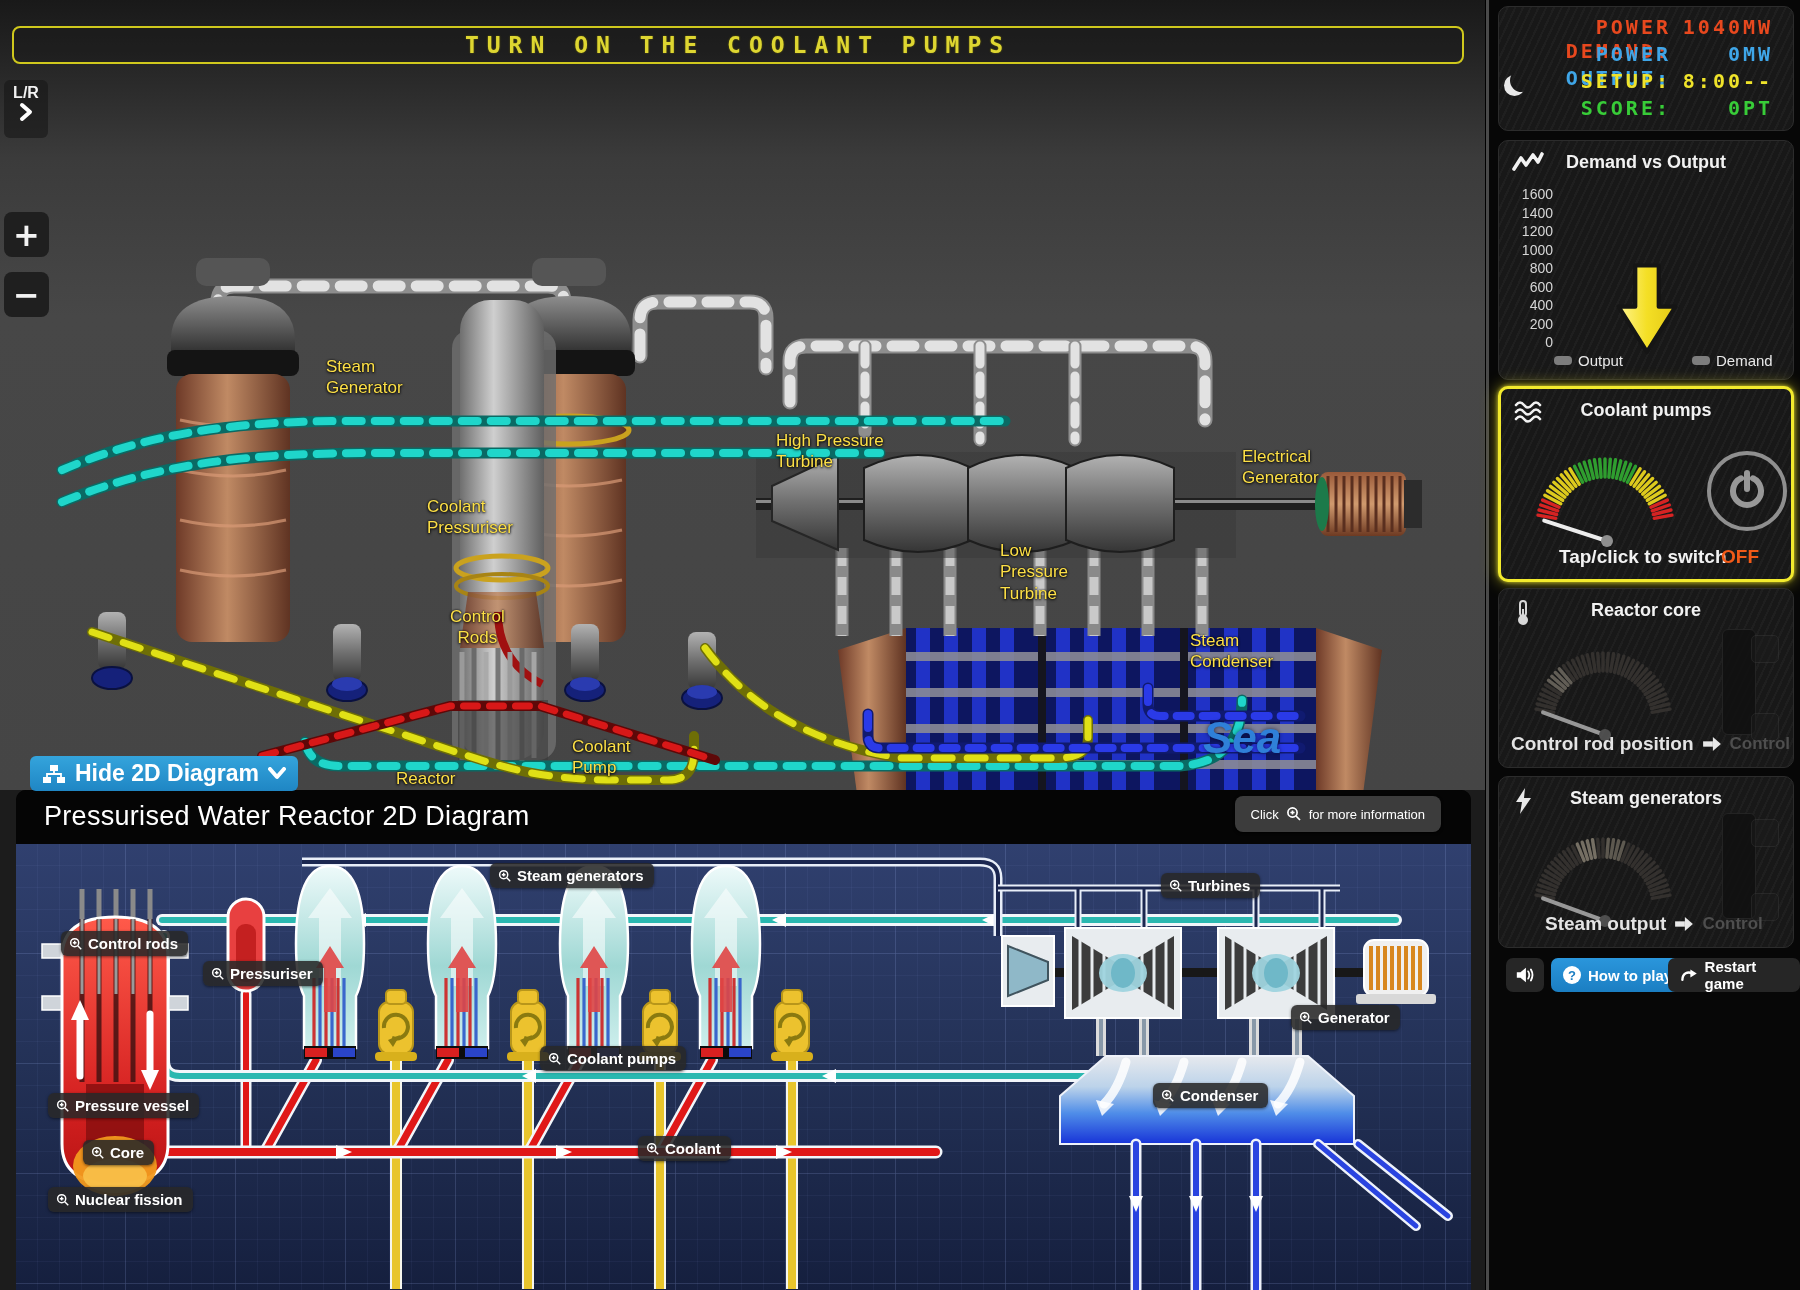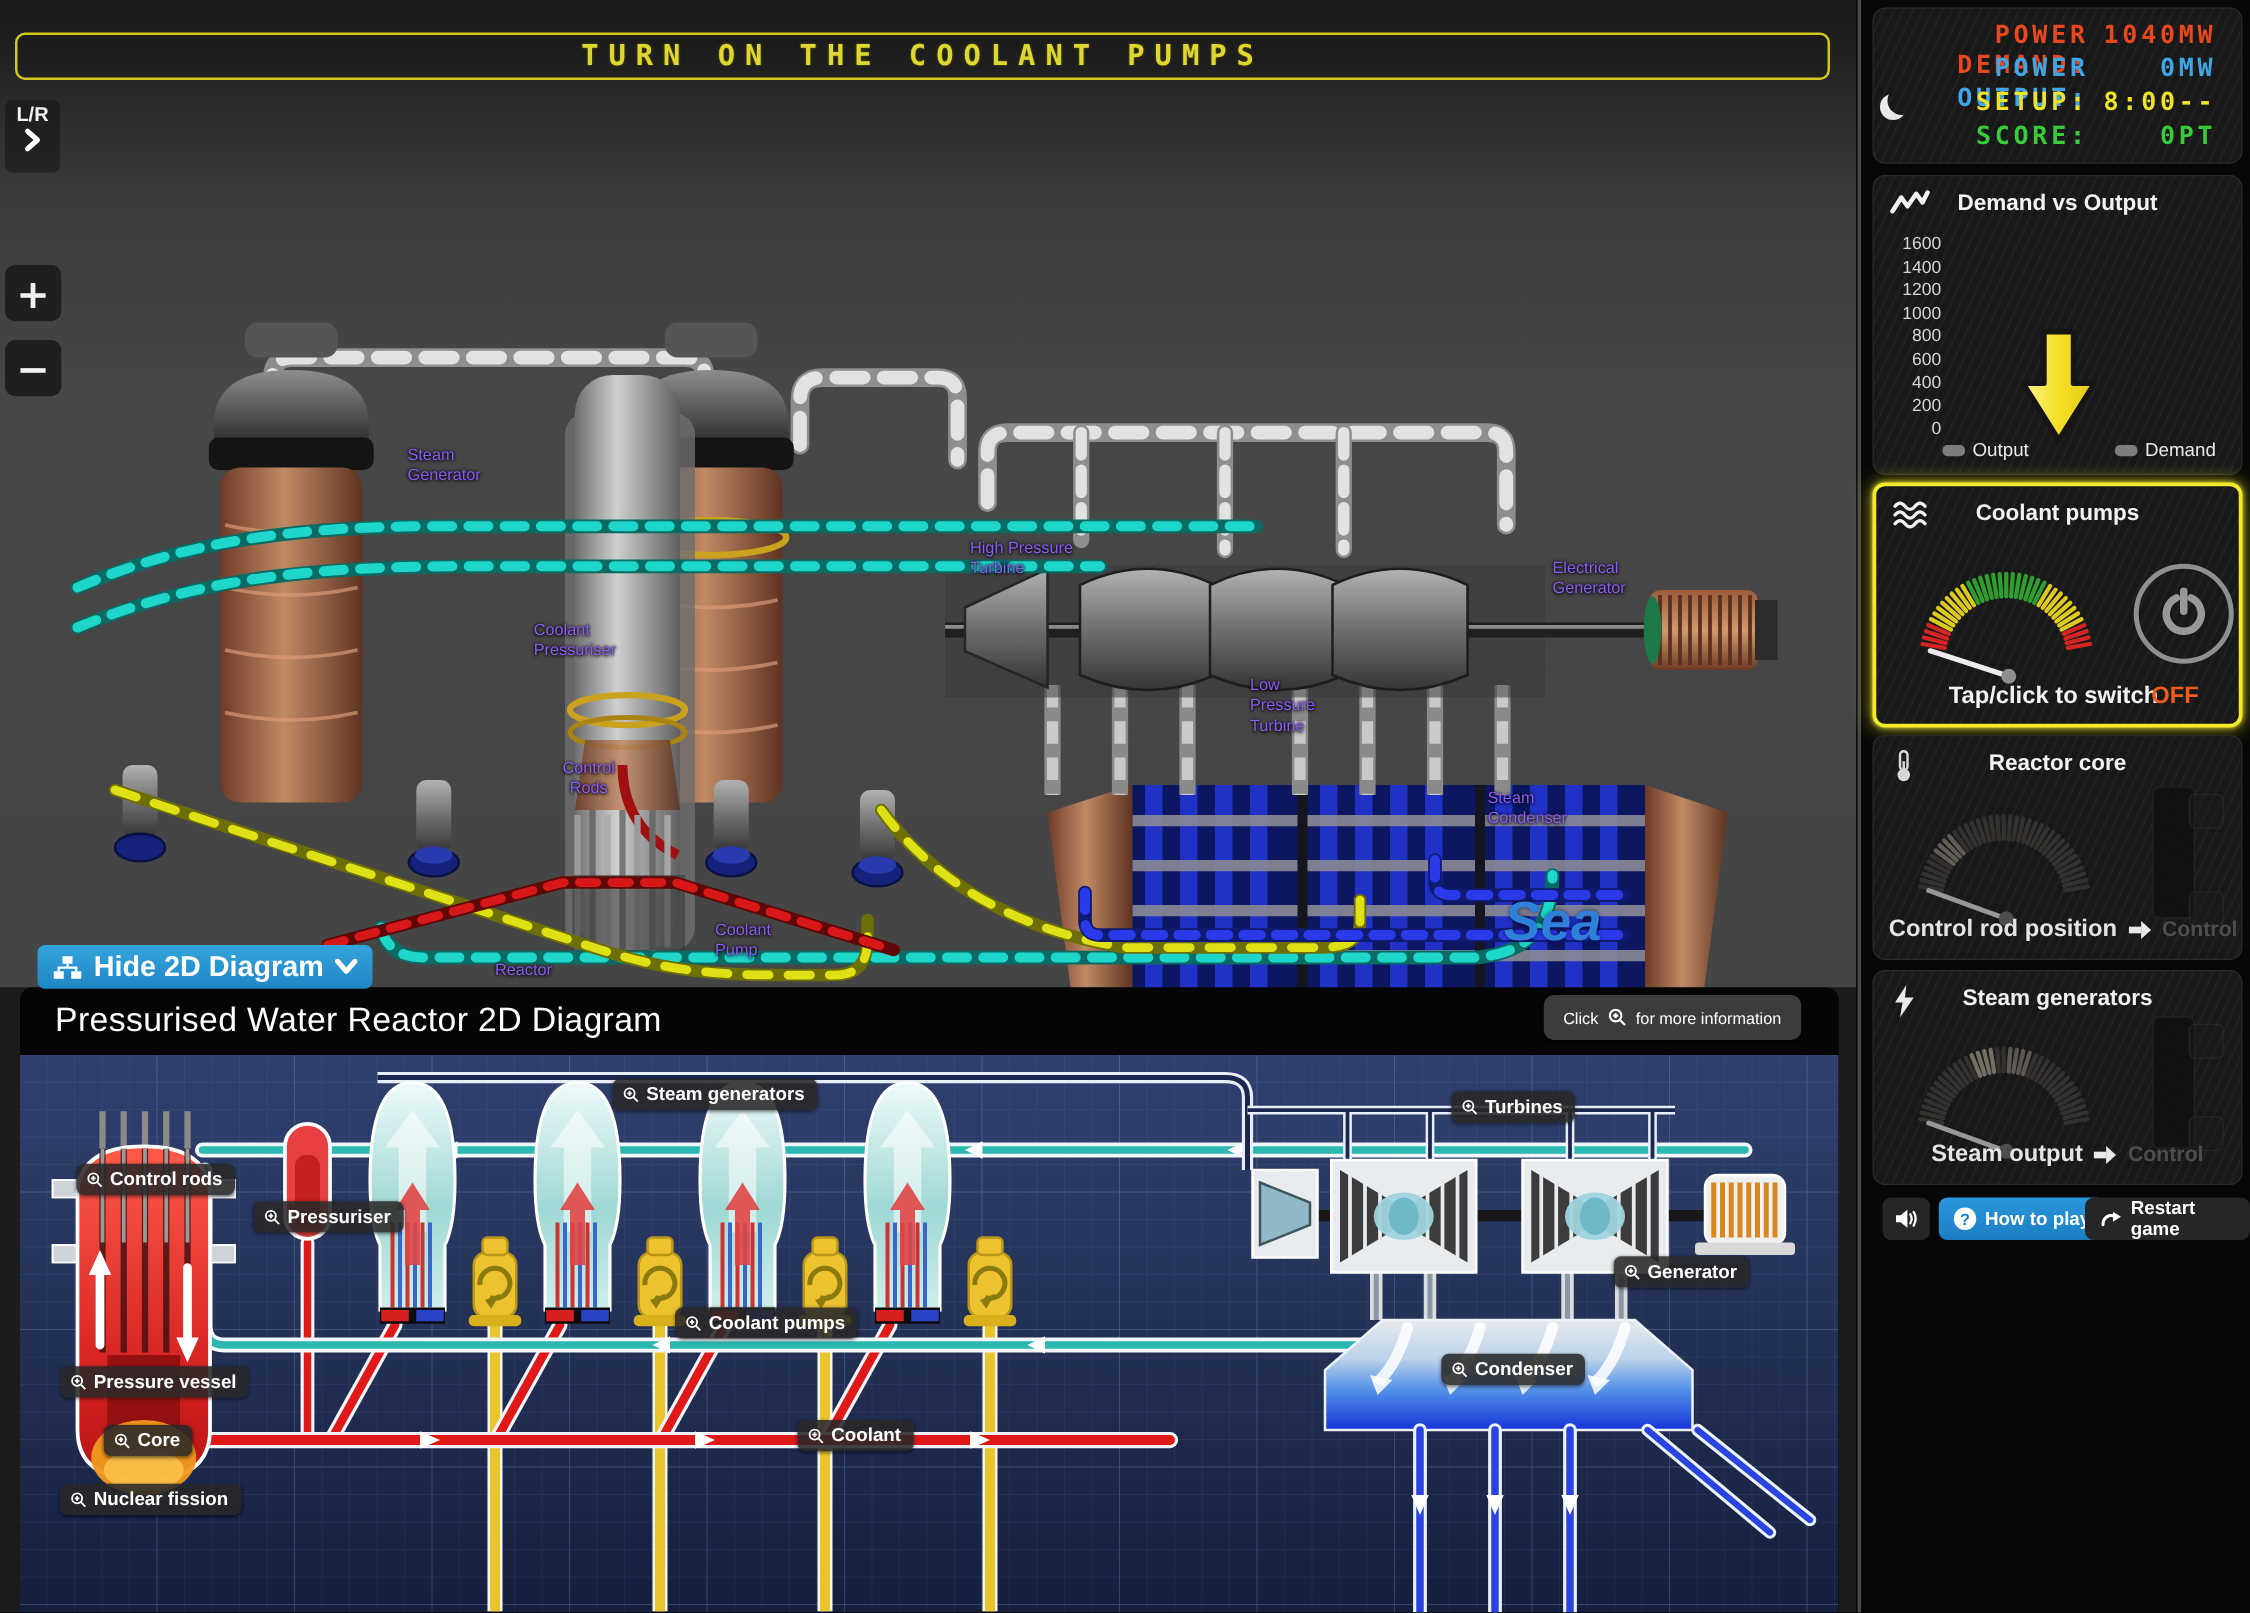--- a/index.html
+++ b/index.html
@@ -10,21 +10,21 @@
   #scene{position:absolute;left:0;top:0;}
   #banner{position:absolute;left:12px;top:26px;width:1448px;height:34px;border:2px solid #cfc81d;
           border-radius:8px;background:rgba(22,22,22,.35);display:flex;align-items:center;justify-content:center;}
   #banner span{color:#ded631;font-family:"DejaVu Sans Mono",monospace;font-weight:bold;font-size:23px;letter-spacing:8px;text-shadow:0 0 2px #6b650a;}
   .lrbox{position:absolute;left:4px;top:80px;width:44px;height:58px;background:rgba(20,20,20,.55);border-radius:6px;
          color:#f2f2f2;text-align:center;cursor:pointer;}
   .lrbox .t{font-size:16px;font-weight:bold;margin-top:4px;}
   .zbtn{position:absolute;left:4px;width:45px;height:45px;background:#1f1f1f;border-radius:8px;color:#f2f2f2;
         font-size:32px;font-weight:bold;display:flex;align-items:center;justify-content:center;cursor:pointer;
         font-family:"DejaVu Sans",sans-serif;}
-  .slabel{position:absolute;color:#8b5cf6;font-size:13px;line-height:1.25;white-space:pre-line;text-shadow:0 1px 3px #000,0 0 2px #000;}
+  .slabel{position:absolute;color:#fde047;font-size:17px;line-height:1.25;white-space:pre-line;text-shadow:0 1px 3px #000,0 0 2px #000;}
   #sea-label{font-size:44px;font-weight:bold;font-style:italic;color:#2f80d8;text-shadow:0 0 4px rgba(0,0,30,.6);}
   
   #d2panel{position:absolute;left:16px;top:790px;width:1455px;height:500px;border-radius:10px 10px 0 0;overflow:hidden;background:#060606;}
   #d2header{position:absolute;left:0;top:0;width:100%;height:54px;background:#050505;}
   #d2title{position:absolute;left:28px;top:11px;color:#fff;font-size:27px;letter-spacing:.3px;}
   #d2hint{position:absolute;right:30px;top:6px;height:28px;background:#3c3c3c;border-radius:8px;color:#fff;font-size:13px;
           display:flex;align-items:center;gap:7px;padding:4px 16px;cursor:pointer;box-shadow:0 1px 3px #000;}
   #hidebtn{position:absolute;left:30px;top:756px;height:35px;background:linear-gradient(#34a4dc,#1f86c4);border-radius:6px;
            display:flex;align-items:center;gap:9px;padding:0 12px;color:#fff;font-size:23px;font-weight:bold;cursor:pointer;z-index:6;}
   #d2svgwrap{position:absolute;left:0;top:54px;width:1455px;height:446px;}

